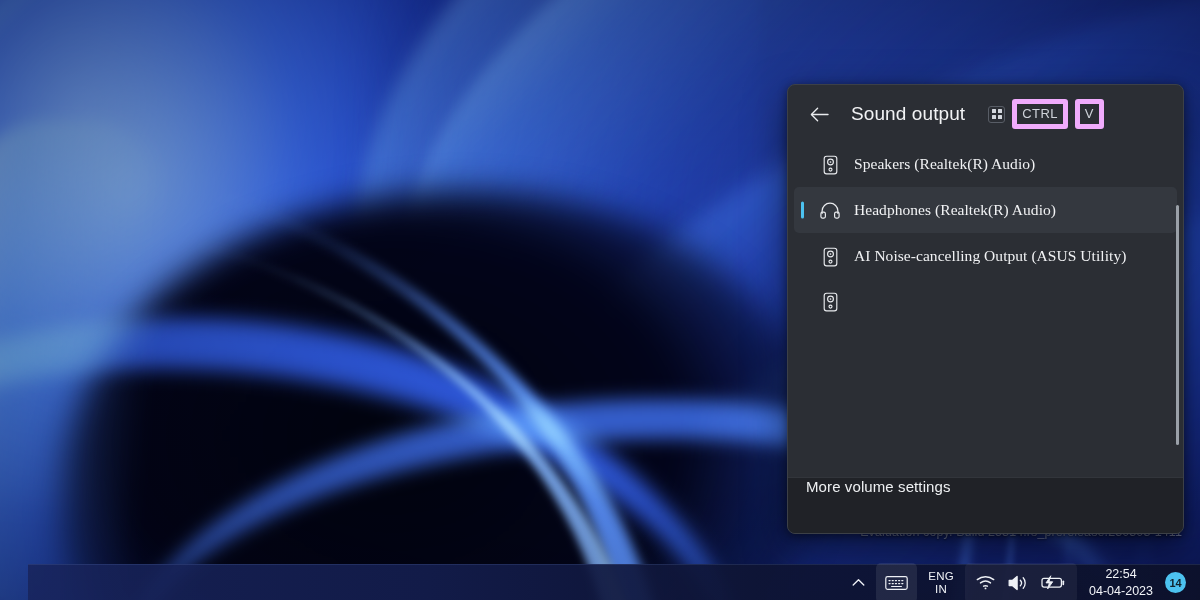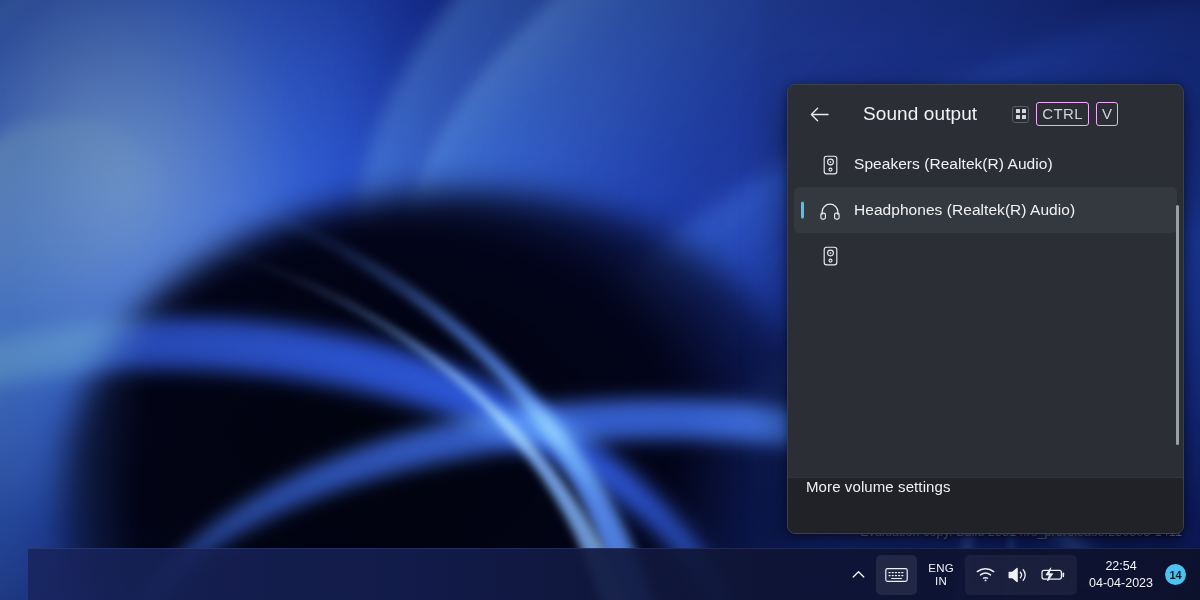--- a/index.html
+++ b/index.html
@@ -231,21 +231,21 @@
     box-shadow: 0 14px 40px rgba(0,0,0,0.55), 0 2px 10px rgba(0,0,0,0.45);
     overflow: hidden;
     display: flex;
     flex-direction: column;
   }
 
   
   .fly-header {
     display: flex;
     align-items: center;
-    gap: 29px;
+    gap: 17px;
     padding: 14px 16px 10px 16px;
     flex: 0 0 auto;
   }
   .back-btn {
     width: 30px; height: 30px;
     border-radius: 4px;
     display: flex; align-items: center; justify-content: center;
     cursor: pointer;
     flex: 0 0 auto;
   }
@@ -271,48 +271,49 @@
     grid-template-rows: 1fr 1fr;
     gap: 1.5px;
     padding: 2.5px;
   }
   .win-key i {
     background: #d4d8de;
     display: block;
     border-radius: 0.5px;
   }
   .kbd {
-    border: 1px solid #f0abfc;
+    border: 5px solid #f0abfc;
     border-radius: 3px;
     color: #cfd3da;
-    font-size: 15px;
+    font-size: 13px;
     line-height: 1;
     padding: 3px 5px 4px 5px;
     min-width: 17px;
     text-align: center;
     letter-spacing: 0.4px;
     font-family: "Liberation Sans", sans-serif;
   }
 
   
   .fly-list {
     position: relative;
     flex: 1 1 auto;
     padding: 2px 6px 0 6px;
     overflow: hidden;
   }
   .device-row {
     position: relative;
     display: flex;
-    align-items: flex-end;
+    align-items: center;
     gap: 14px;
     padding: 11px 16px 11px 26px;
     border-radius: 5px;
     cursor: pointer;
     min-height: 42px;
+    font-family: Liberation Serif, serif;
   }
   .device-row.selected { background: #34383f; }
   .device-row.selected::before {
     content: "";
     position: absolute;
     left: 7px;
     top: 50%;
     transform: translateY(-50%);
     width: 3px;
     height: 17px;
@@ -361,21 +362,21 @@
   .fly-footer span {
     color: #eef0f2;
     font-size: 15px;
     letter-spacing: 0.1px;
   }
 
   
   #taskbar {
     position: absolute;
     left: 0; right: 0; bottom: 0;
-    height: 52px;
+    height: 36px;
     background: linear-gradient(90deg,
         rgba(24,36,92,0.88) 0%,
         rgba(20,30,78,0.90) 34%,
         rgba(14,20,52,0.92) 62%,
         rgba(12,17,42,0.94) 100%);
     border-top: 1px solid rgba(120,150,220,0.16);
     display: flex;
     align-items: center;
     justify-content: flex-end;
     padding-right: 8px;
@@ -514,30 +515,41 @@
         <span class="dev-icon">
           <svg width="20" height="17" viewBox="0 0 20 17" fill="none" stroke="#e9ebee" stroke-width="1.2" stroke-linecap="round">
             <path d="M2.1 11.4V9.1a7.9 7.9 0 0 1 15.8 0v2.3"></path>
             <rect x="0.9" y="10.2" width="4.5" height="5.9" rx="1.5"></rect>
             <rect x="14.6" y="10.2" width="4.5" height="5.9" rx="1.5"></rect>
           </svg>
         </span>
         <span class="dev-label">Headphones (Realtek(R) Audio)</span>
       </div>
 
-
       <div class="device-row">
         <span class="dev-icon">
           <svg width="15" height="20" viewBox="0 0 15 20" fill="none" stroke="#e9ebee" stroke-width="1.15">
             <rect x="1.2" y="1.2" width="12.6" height="17.6" rx="2.4"></rect>
             <circle cx="7.5" cy="7" r="2.9"></circle>
             <circle cx="7.5" cy="7" r="0.85" fill="#e9ebee" stroke="none"></circle>
             <circle cx="7.5" cy="14.6" r="1.5"></circle>
           </svg>
         </span>
+        <span class="dev-label">AI Noise-cancelling Output (ASUS Utility)</span>
+      </div>
+
+      <div class="device-row">
+        <span class="dev-icon">
+          <svg width="15" height="20" viewBox="0 0 15 20" fill="none" stroke="#e9ebee" stroke-width="1.15">
+            <rect x="1.2" y="1.2" width="12.6" height="17.6" rx="2.4"></rect>
+            <circle cx="7.5" cy="7" r="2.9"></circle>
+            <circle cx="7.5" cy="7" r="0.85" fill="#e9ebee" stroke="none"></circle>
+            <circle cx="7.5" cy="14.6" r="1.5"></circle>
+          </svg>
+        </span>
       </div>
 
       <div class="list-scrollbar"></div>
     </div>
 
     <div class="fly-footer">
       <span>More volume settings</span>
     </div>
   </div>
 

